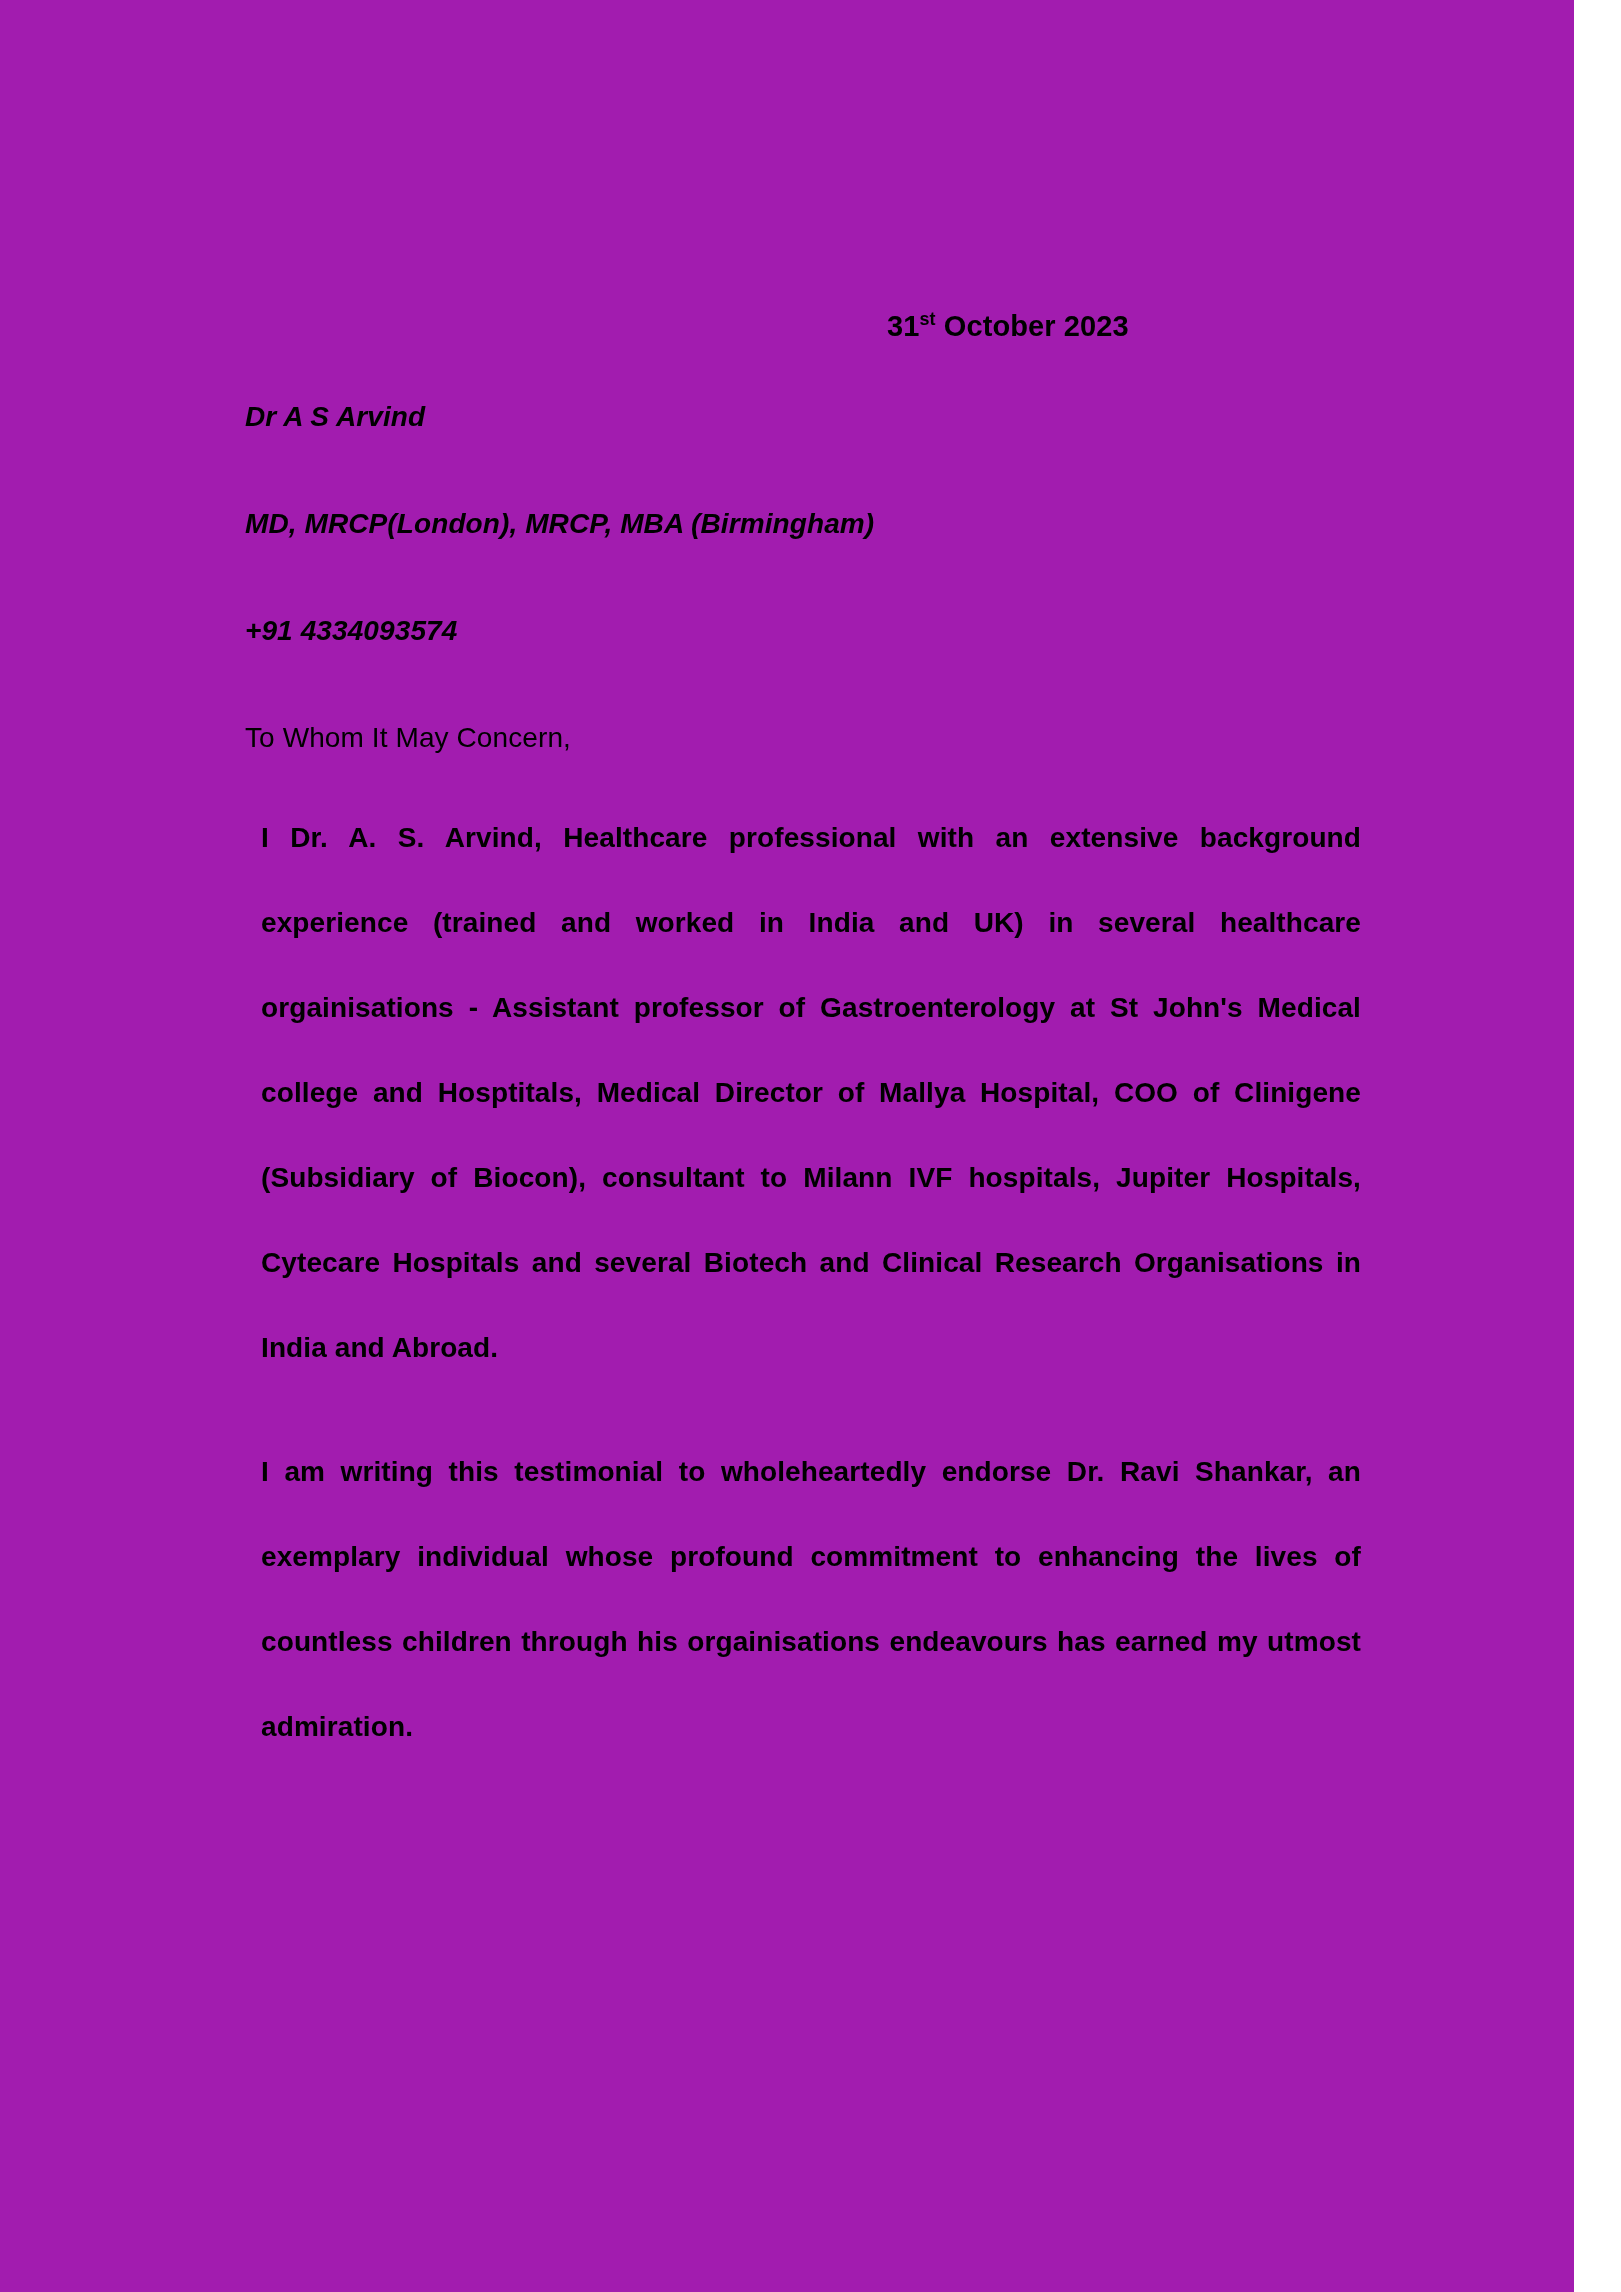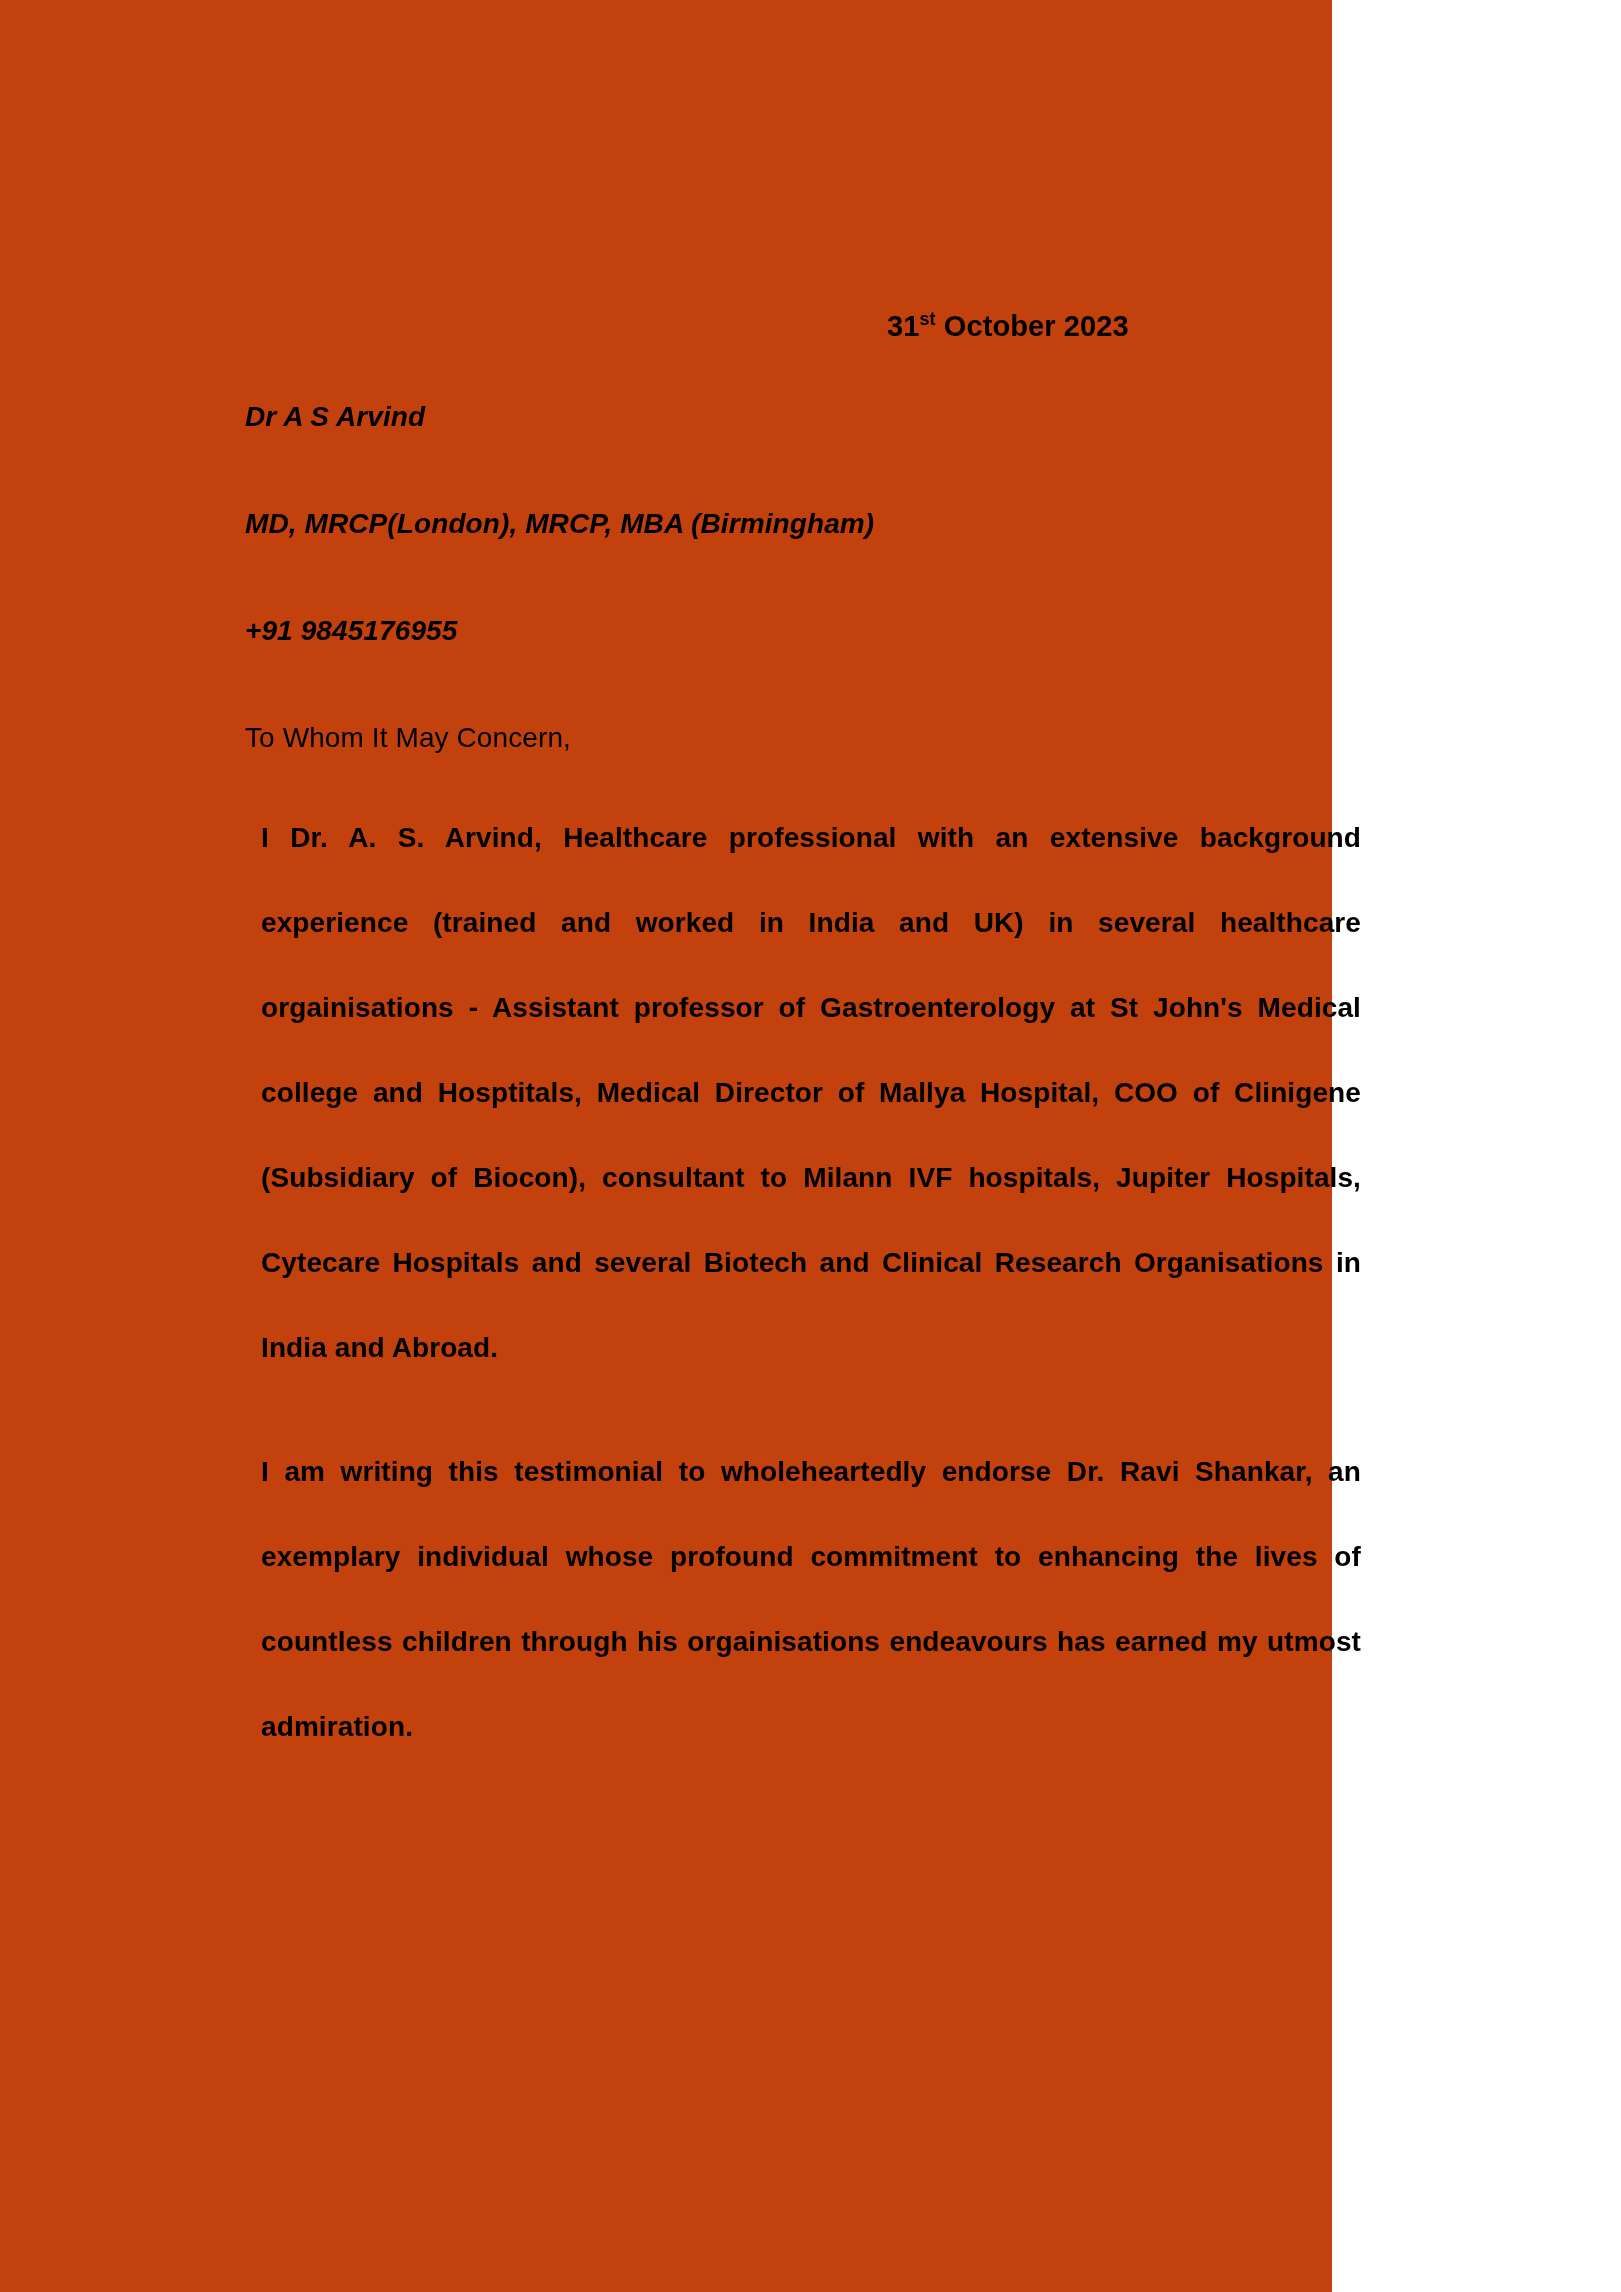--- a/index.html
+++ b/index.html
@@ -10,23 +10,23 @@
   body {
     width: 1621px;
     height: 2293px;
     font-family: "Liberation Sans", sans-serif;
     color: #000000;
     overflow: hidden;
   }
 
   .page {
     position: relative;
-    width: 1332px;
+    width: 1574px;
     height: 2293px;
-    background: #c2410c;
+    background: #a21caf;
     box-sizing: border-box;
   }
 
   
   .content {
     position: absolute;
     left: 245px;
     top: 0;
     width: 1132px;
   }
@@ -90,21 +90,21 @@
 <body>
 
 <div class="page">
   <div class="content">
 
     <div class="date-line"><span>31</span><sup>st</sup><span> October 2023</span></div>
 
     <div class="header-block">
       <div class="header-line">Dr A S Arvind</div>
       <div class="header-line">MD, MRCP(London), MRCP, MBA (Birmingham)</div>
-      <div class="header-line">+91 9845176955</div>
+      <div class="header-line">+91 4334093574</div>
     </div>
 
     <p class="salutation">To Whom It May Concern,</p>
 
     <p class="body-para first">I Dr. A. S. Arvind, Healthcare professional with an extensive background experience (trained and worked in India and UK) in several healthcare orgainisations -  Assistant professor of Gastroenterology at St John's Medical college and Hosptitals, Medical Director of Mallya Hospital, COO of Clinigene (Subsidiary of Biocon), consultant to Milann IVF hospitals, Jupiter Hospitals, Cytecare Hospitals and several Biotech and Clinical Research Organisations in India and Abroad.</p>
 
     <p class="body-para second">I am writing this testimonial to wholeheartedly endorse Dr. Ravi Shankar, an exemplary individual whose profound commitment to enhancing the lives of countless children through his orgainisations endeavours has earned my utmost admiration.</p>
 
   </div>
 </div>

